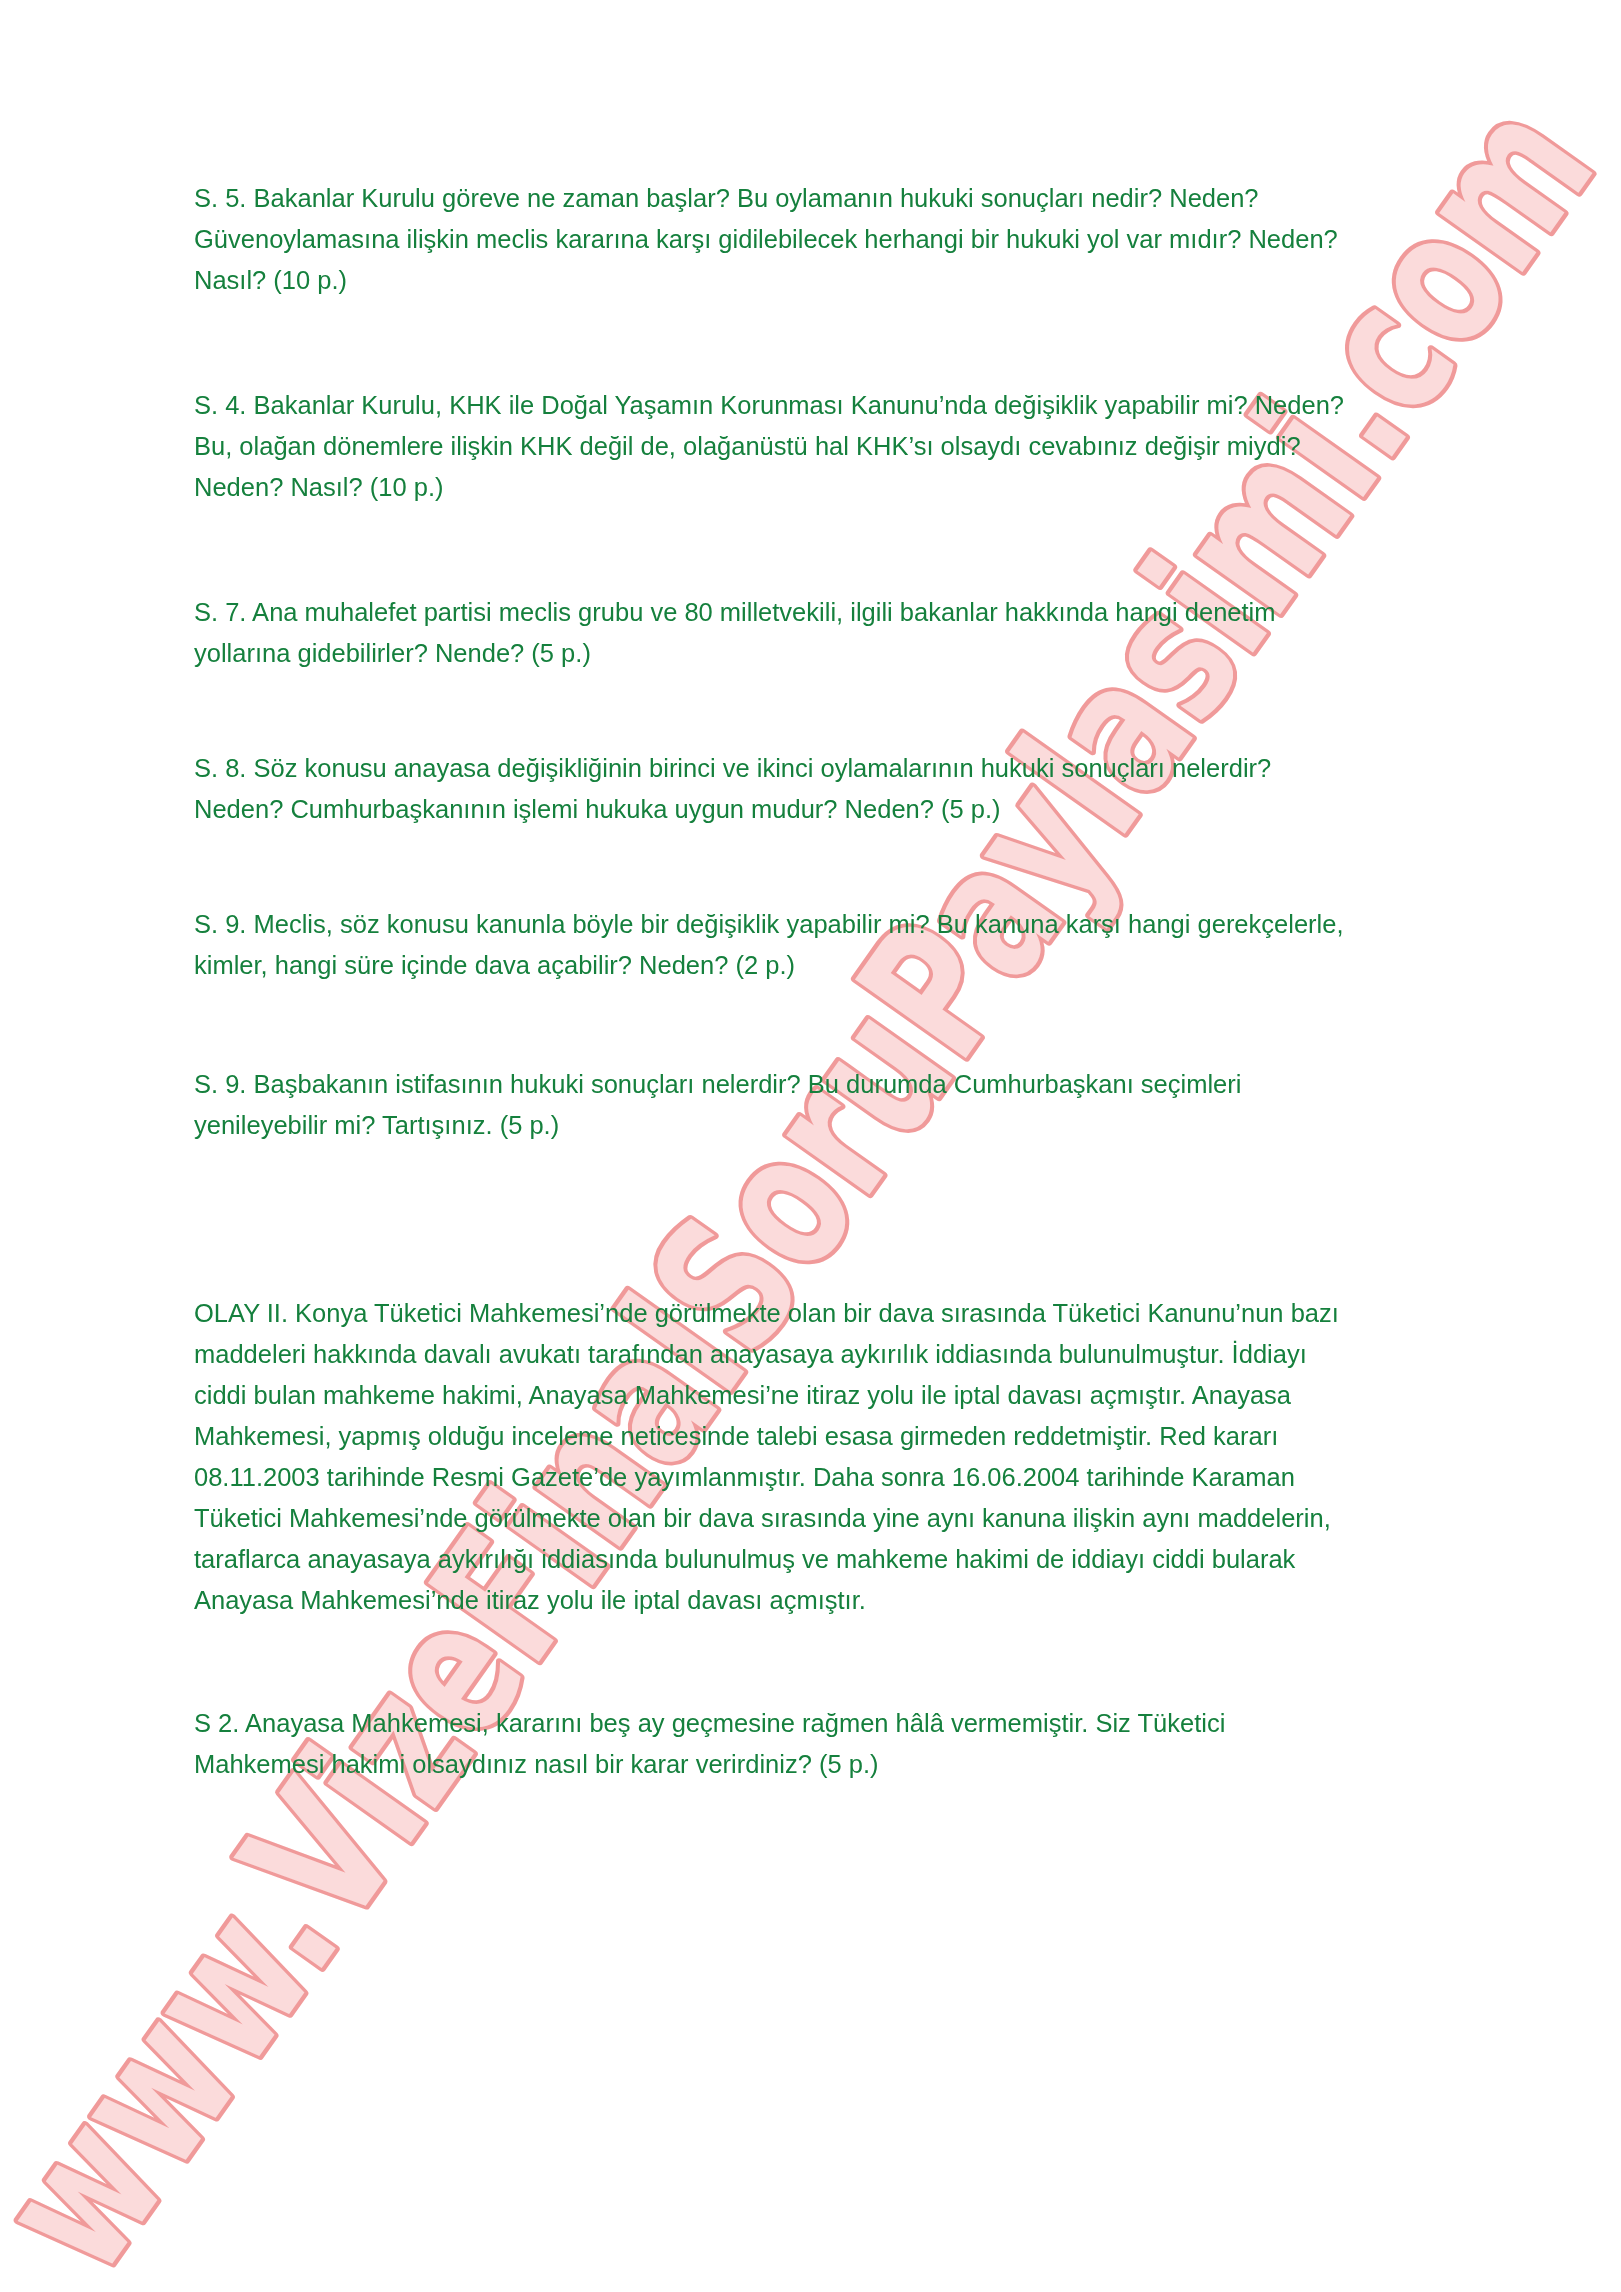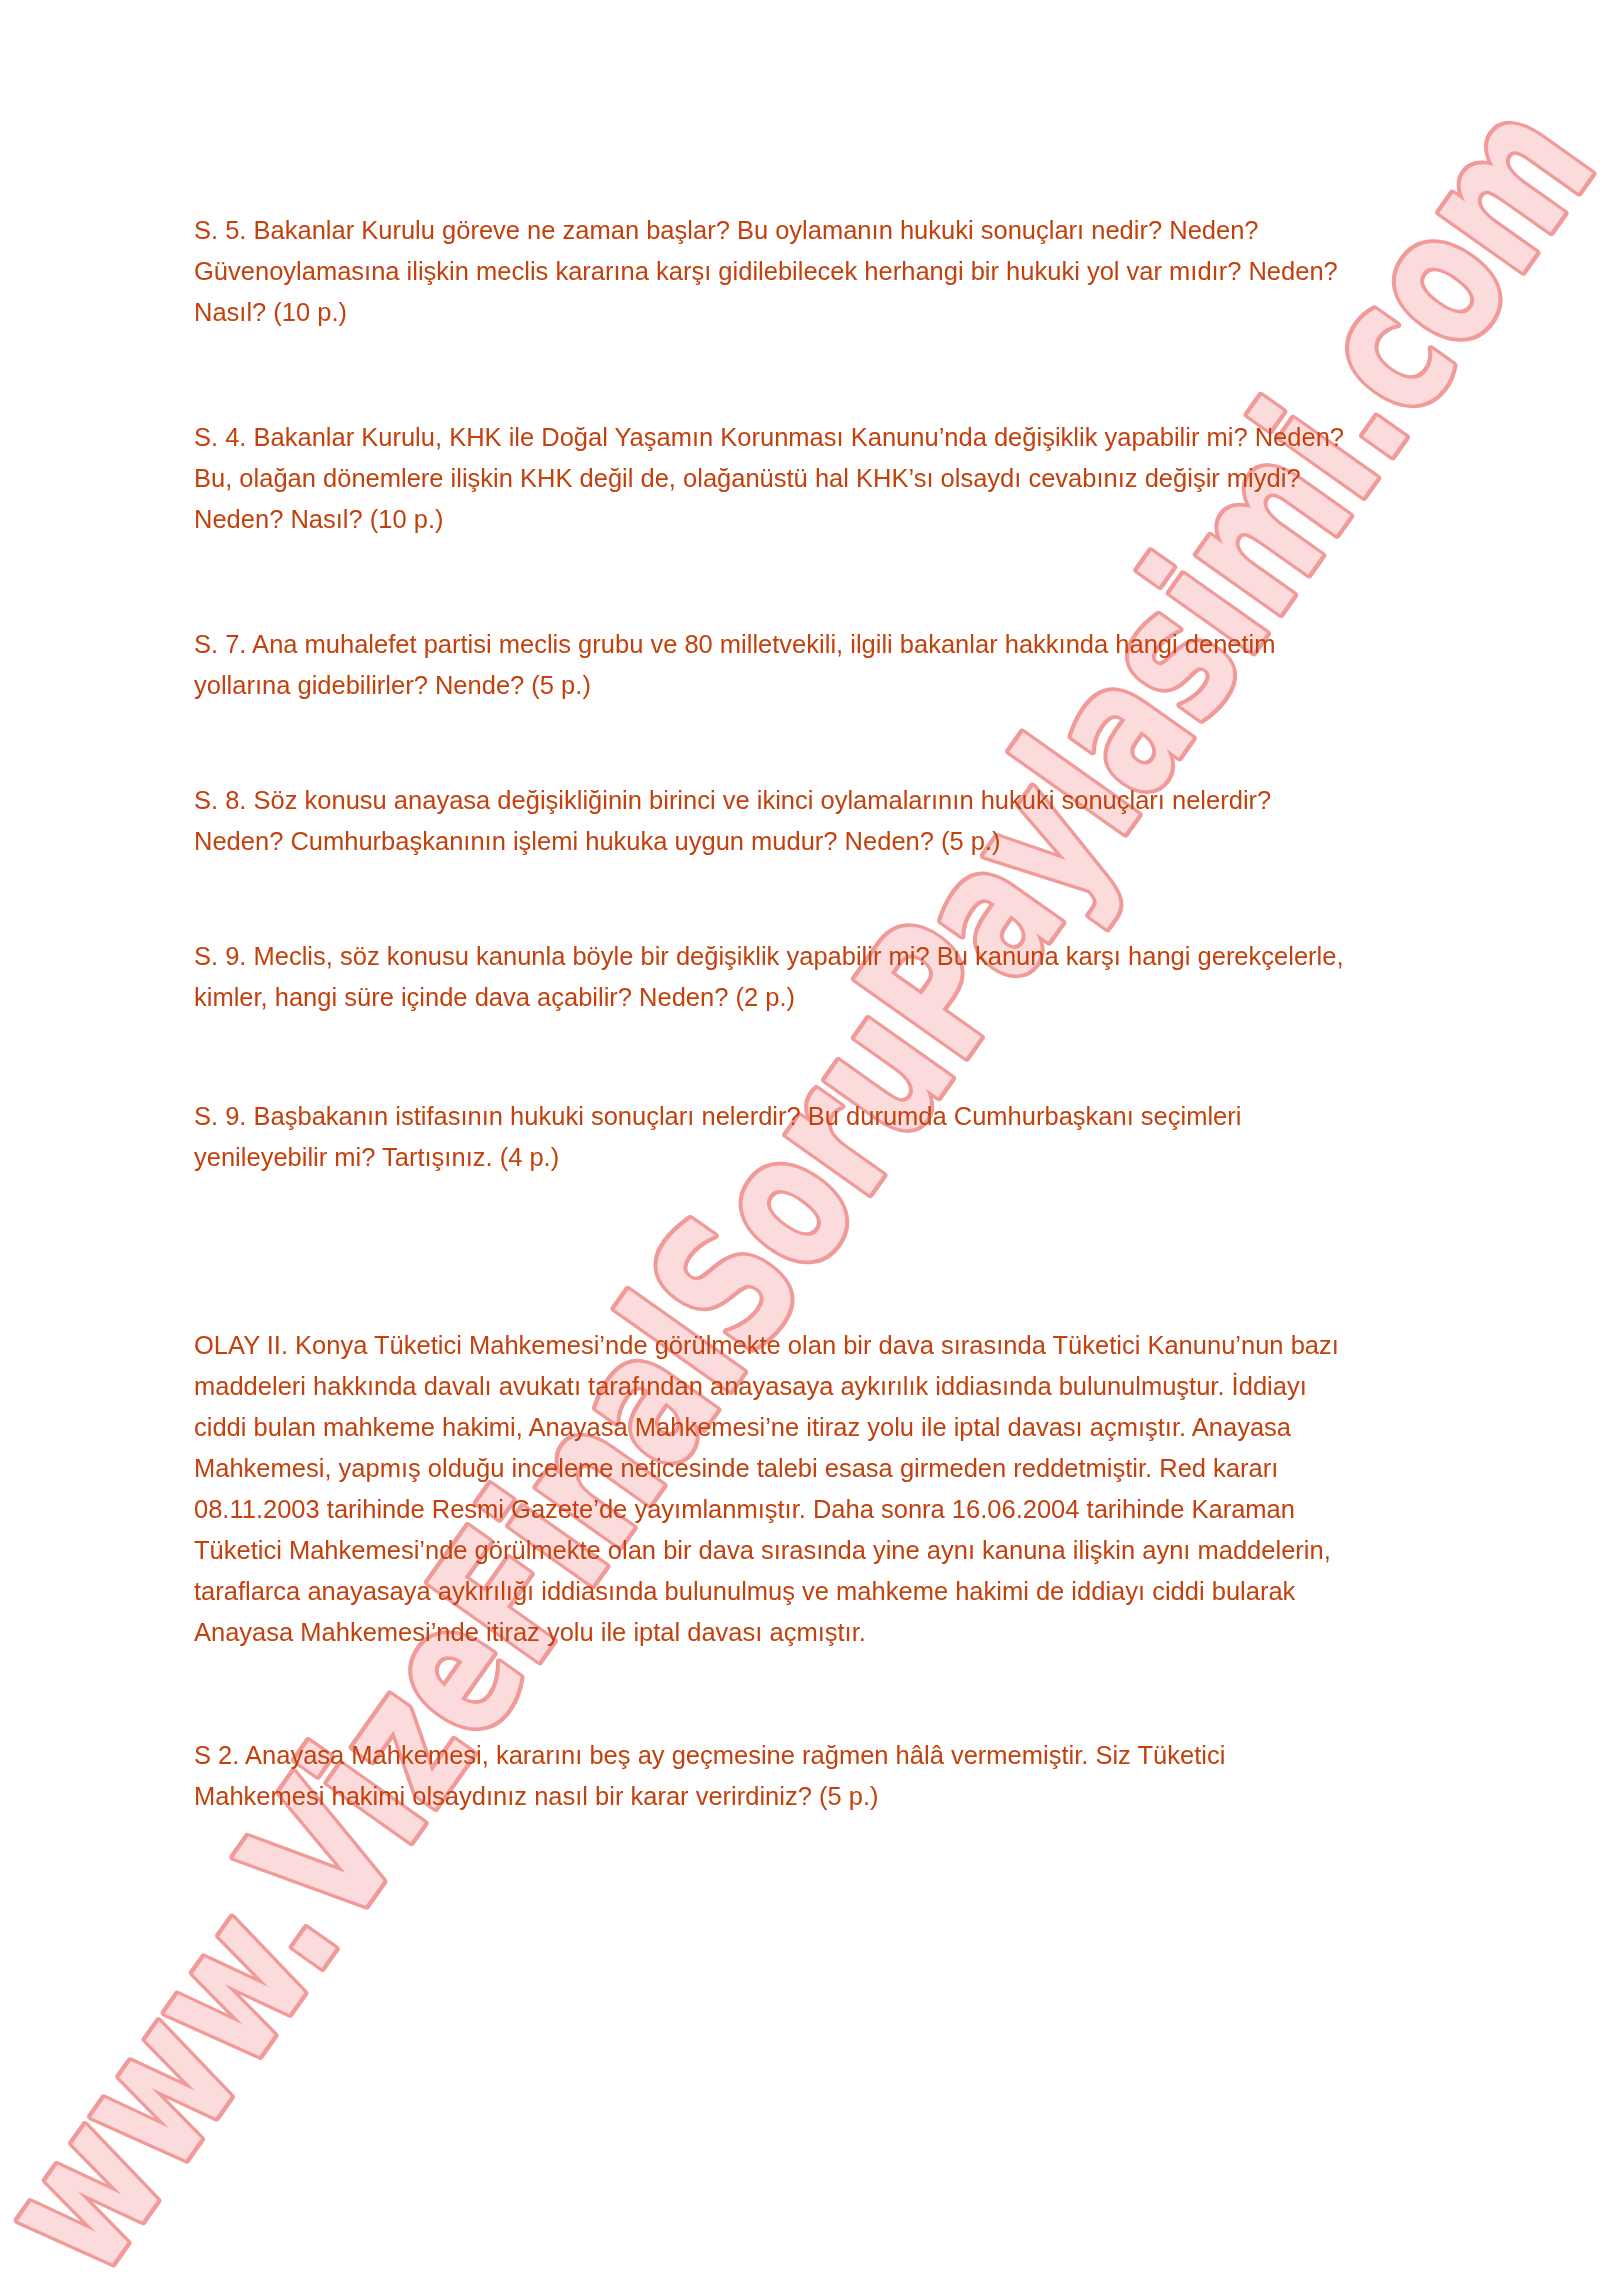--- a/index.html
+++ b/index.html
@@ -26,22 +26,21 @@
     inset: 0;
     z-index: 0;
     pointer-events: none;
   }
   .doc-content {
     position: absolute;
     left: 194px;
     top: 0;
     width: 1284px;
     z-index: 1;
-    color: #c2410c;
-    margin-top: 32px;
+    color: #15803d;
   }
   .para {
     white-space: pre;
     font-size: 25.5px;
     line-height: 41px;
     letter-spacing: 0px;
     font-weight: 400;
   }
   
   .mt-p1 { margin-top: 178px; }
@@ -74,21 +73,21 @@
     <div class="para mt-p2">S. 4. Bakanlar Kurulu, KHK ile Doğal Yaşamın Korunması Kanunu’nda değişiklik yapabilir mi? Neden?
 Bu, olağan dönemlere ilişkin KHK değil de, olağanüstü hal KHK’sı olsaydı cevabınız değişir miydi?
 Neden? Nasıl? (10 p.)</div>
     <div class="para mt-p3">S. 7. Ana muhalefet partisi meclis grubu ve 80 milletvekili, ilgili bakanlar hakkında hangi denetim
 yollarına gidebilirler? Nende? (5 p.)</div>
     <div class="para mt-p4">S. 8. Söz konusu anayasa değişikliğinin birinci ve ikinci oylamalarının hukuki sonuçları nelerdir?
 Neden? Cumhurbaşkanının işlemi hukuka uygun mudur? Neden? (5 p.)</div>
     <div class="para mt-p5">S. 9. Meclis, söz konusu kanunla böyle bir değişiklik yapabilir mi? Bu kanuna karşı hangi gerekçelerle,
 kimler, hangi süre içinde dava açabilir? Neden? (2 p.)</div>
     <div class="para mt-p6">S. 9. Başbakanın istifasının hukuki sonuçları nelerdir? Bu durumda Cumhurbaşkanı seçimleri
-yenileyebilir mi? Tartışınız. (4 p.)</div>
+yenileyebilir mi? Tartışınız. (5 p.)</div>
     <div class="para mt-p7">OLAY II. Konya Tüketici Mahkemesi’nde görülmekte olan bir dava sırasında Tüketici Kanunu’nun bazı
 maddeleri hakkında davalı avukatı tarafından anayasaya aykırılık iddiasında bulunulmuştur. İddiayı
 ciddi bulan mahkeme hakimi, Anayasa Mahkemesi’ne itiraz yolu ile iptal davası açmıştır. Anayasa
 Mahkemesi, yapmış olduğu inceleme neticesinde talebi esasa girmeden reddetmiştir. Red kararı
 08.11.2003 tarihinde Resmi Gazete’de yayımlanmıştır. Daha sonra 16.06.2004 tarihinde Karaman
 Tüketici Mahkemesi’nde görülmekte olan bir dava sırasında yine aynı kanuna ilişkin aynı maddelerin,
 taraflarca anayasaya aykırılığı iddiasında bulunulmuş ve mahkeme hakimi de iddiayı ciddi bularak
 Anayasa Mahkemesi’nde itiraz yolu ile iptal davası açmıştır.</div>
     <div class="para mt-p9">S 2. Anayasa Mahkemesi, kararını beş ay geçmesine rağmen hâlâ vermemiştir. Siz Tüketici
 Mahkemesi hakimi olsaydınız nasıl bir karar verirdiniz? (5 p.)</div>

